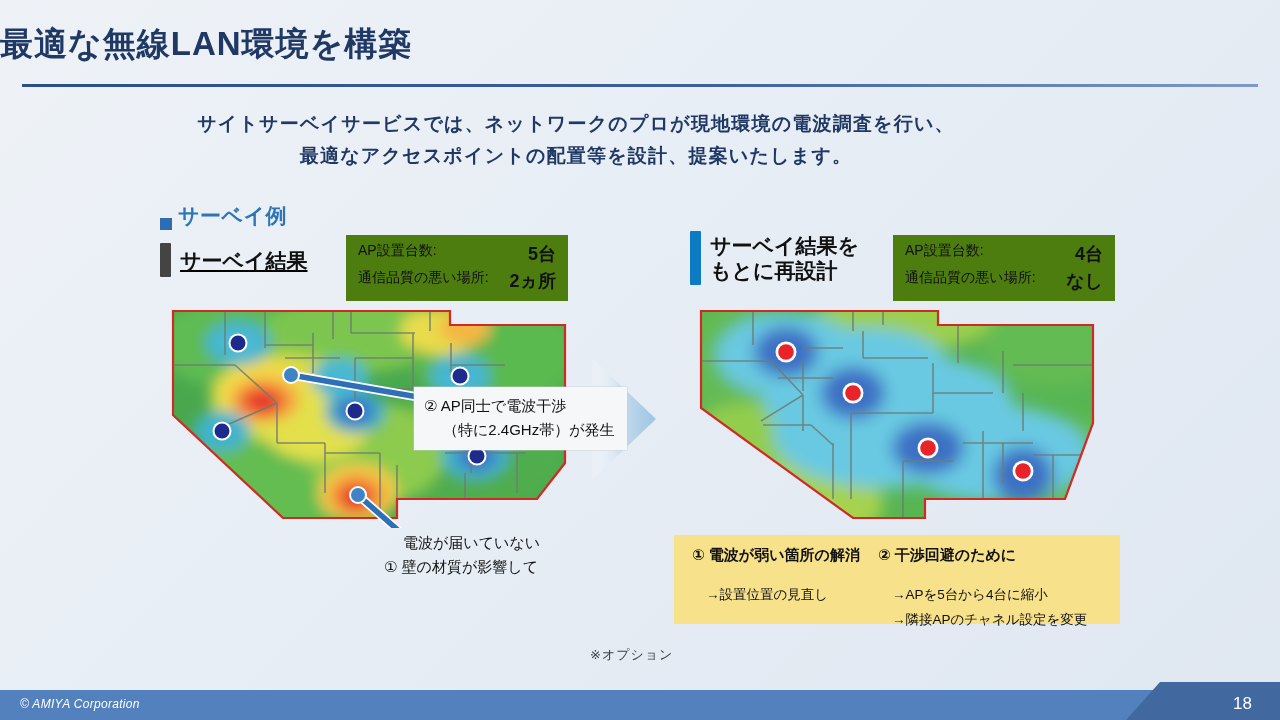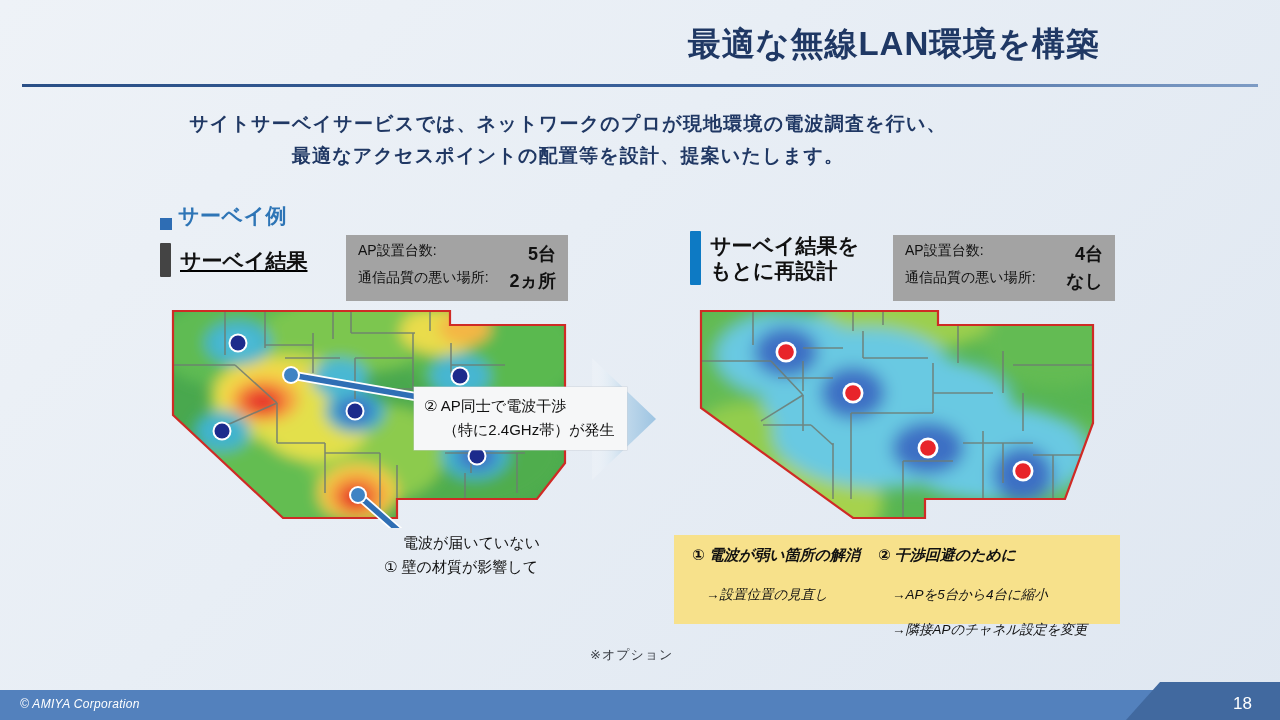--- a/index.html
+++ b/index.html
@@ -3,50 +3,50 @@
 <meta charset="utf-8">
 <style>
   html,body{margin:0;padding:0;}
   body{
     width:1280px;height:720px;overflow:hidden;position:relative;
     font-family:"Liberation Sans","DejaVu Sans",sans-serif;
     background:linear-gradient(135deg,#eef2f7 0%,#e8eef5 40%,#dfe7f1 100%);
   }
   
   .slide-title{
-    position:absolute;left:0;top:22px;width:1100px;text-align:right;
+    position:absolute;left:0;top:22px;width:1100px;text-align:left;
     font-size:33px;font-weight:bold;color:#1f3864;letter-spacing:1px;
   }
   .title-rule{
     position:absolute;left:22px;top:84px;width:1236px;height:3px;
     background:linear-gradient(90deg,#2a4f86 0%,#3a619b 55%,#7d9bc4 100%);
   }
   
   .subtitle{
-    position:absolute;left:0;top:108px;width:1136px;text-align:center;
+    position:absolute;left:8px;top:108px;width:1136px;text-align:center;
     font-size:19px;font-weight:bold;color:#203864;line-height:32px;
     letter-spacing:1.2px;
   }
   
   .section-head{
     position:absolute;left:160px;top:202px;font-size:21px;font-weight:bold;
     color:#2e75b6;letter-spacing:.5px;display:flex;align-items:flex-end;gap:6px;
   }
   .sq-bullet{width:12px;height:12px;background:#2e6db4;display:inline-block;}
   
   .panel-head{position:absolute;display:flex;align-items:center;gap:9px;}
   .panel-head .bar{width:11px;border-radius:1px;}
   .panel-head .txt{font-size:21px;font-weight:bold;color:#111;line-height:25px;}
   #head-left{left:160px;top:243px;text-decoration:underline;}
   #head-left .bar{height:34px;background:#444444;}
   #head-right{left:690px;top:231px;}
   #head-right .bar{height:54px;background:#0d7ac4;}
   
   .info-box{
-    position:absolute;background:#a3a3a3;padding:7px 12px 8px 12px;
+    position:absolute;background:#4d7c0f;padding:7px 12px 8px 12px;
     display:grid;grid-template-columns:auto auto;column-gap:12px;row-gap:3px;
     font-size:14px;color:#111;
   }
   .info-box .lbl{white-space:nowrap;}
   .info-box .val{font-size:18px;font-weight:bold;text-align:right;white-space:nowrap;}
   #info-left{left:346px;top:235px;width:198px;}
   #info-right{left:893px;top:235px;width:198px;}
   
   .plan{position:absolute;}
   .plan svg{display:block;}
@@ -59,21 +59,21 @@
     box-shadow:0 0 0 0.5px rgba(200,205,212,.8);
   }
   #callout-2{left:414px;top:387px;}
   #callout-1{left:384px;top:531px;background:transparent;box-shadow:none;padding:0;}
   #callout-1 .ln{display:block;}
   
   .yellow-box{
     position:absolute;left:674px;top:535px;width:446px;height:89px;
     background:#f7e18b;padding:11px 0 0 0;box-sizing:border-box;
   }
-  .yb-cols{display:flex;font-style:italic;}
+  .yb-cols{display:flex;}
   .yb-col{padding-left:18px;}
   .yb-h{font-size:15px;font-weight:bold;color:#111;white-space:nowrap;}
   .yb-s{font-size:13.5px;color:#111;white-space:nowrap;margin-top:19px;padding-left:14px;line-height:21px;}
   
   .option-note{
     position:absolute;left:590px;top:646px;font-size:13px;color:#3b3f46;
     letter-spacing:1px;
   }
   
   .footer{
@@ -357,21 +357,21 @@
 
 <div class="yellow-box">
   <div class="yb-cols">
     <div class="yb-col">
       <div class="yb-h">① 電波が弱い箇所の解消</div>
       <div class="yb-s">→設置位置の見直し</div>
     </div>
     <div class="yb-col">
       <div class="yb-h">② 干渉回避のために</div>
       <div class="yb-s">→APを5台から4台に縮小</div>
-      <div class="yb-s" style="margin-top:14px">→隣接APのチャネル設定を変更</div>
+      <div class="yb-s" style="margin-top:4px">→隣接APのチャネル設定を変更</div>
     </div>
   </div>
 </div>
 
 <div class="option-note">※オプション</div>
 
 <div class="footer"></div>
 <div class="footer-accent"></div>
 <div class="footer-copy">© AMIYA Corporation</div>
 <div class="page-num">18</div>

